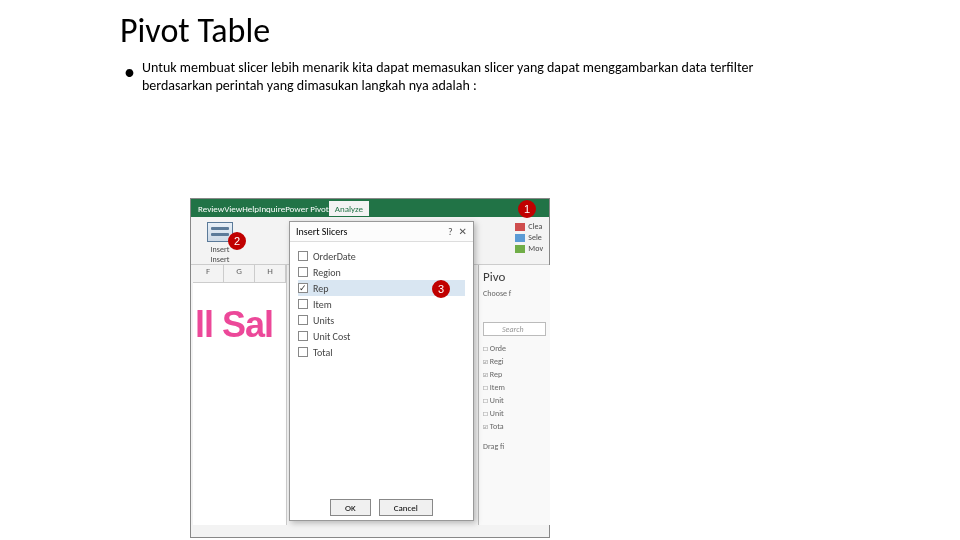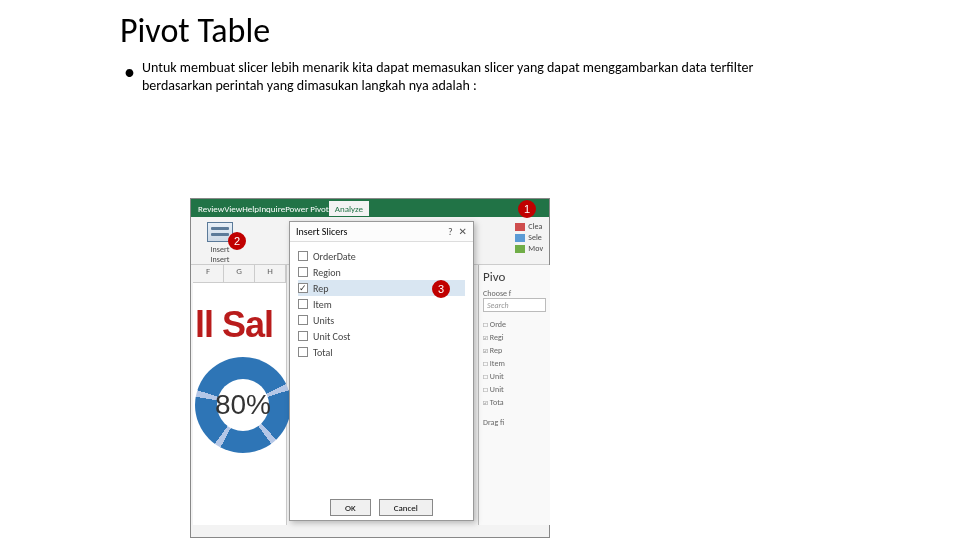--- a/index.html
+++ b/index.html
@@ -187,21 +187,21 @@
     border-bottom: 1px solid #ccc;
     display:flex;
     font-size:9px;
     color:#666;
   }
   .col-hdr span { width:32px; text-align:center; border-right:1px solid #ccc; }
   .big-text {
     font-family: Impact, Arial, sans-serif;
     font-size: 36px;
     font-weight: 900;
-    color: #b91c1c;
+    color: #ec4899;
     line-height:1;
     letter-spacing: -1px;
   }
   .big-text-wrap { padding: 24px 0 0 2px; }
   .donut {
     width: 96px; height:96px;
     border-radius:50%;
     background: conic-gradient(#2e75b6 0 64deg, #b4c7e7 64deg 72deg, #2e75b6 72deg 136deg, #b4c7e7 136deg 144deg, #2e75b6 144deg 208deg, #b4c7e7 208deg 216deg, #2e75b6 216deg 280deg, #b4c7e7 280deg 288deg, #2e75b6 288deg 360deg);
     position: relative;
     margin: 14px 0 0 0;
@@ -231,27 +231,27 @@
     right:-1px; top:66px;
     width:72px; height:260px;
     background:#f9f9f9;
     border-left:1px solid #bbb;
     font-size:8px;
     padding:4px;
     color:#666;
   }
   .pivot-pane-title { font-size:13px; color:#3b3b3b; font-weight:400; margin-bottom:4px; }
   .pane-search {
-    margin-top:0;
+    margin-top:24px;
     height:14px;
     border:1px solid #bbb;
     background:#fff;
     font-size:8px;
     color:#999;
-    padding-left:3px;
+    padding-left:18px;
     line-height:12px;
     font-style: italic;
   }
   .pane-fields { margin-top:6px; }
   .pane-fields div { white-space:nowrap; line-height:1.5; }
   .pane-fields .chk { font-family: monospace; margin-right:2px; }
   .pane-drag { margin-top:8px; font-size:8px; color:#666; }
 
   
   .badge {
@@ -303,23 +303,20 @@
   </div>
 
   <div class="sheet-bg">
     <div class="col-hdr">
       <span>F</span>
       <span>G</span>
       <span>H</span>
     </div>
     <div class="big-text-wrap">
       <div class="big-text">ll Sal</div>
-      <div class="donut">
-        <div class="donut-label">80%</div>
-      </div>
     </div>
   </div>
 
   <div class="pivot-pane">
     <div class="pivot-pane-title">Pivo</div>
     <div>Choose f</div>
     <div class="pane-search" textcontent="Search">Search</div>
     <div class="pane-fields" id="pane-fields">
         <div><span class="chk">☐</span><span>Orde</span></div>
         <div><span class="chk">☑</span><span>Regi</span></div>

